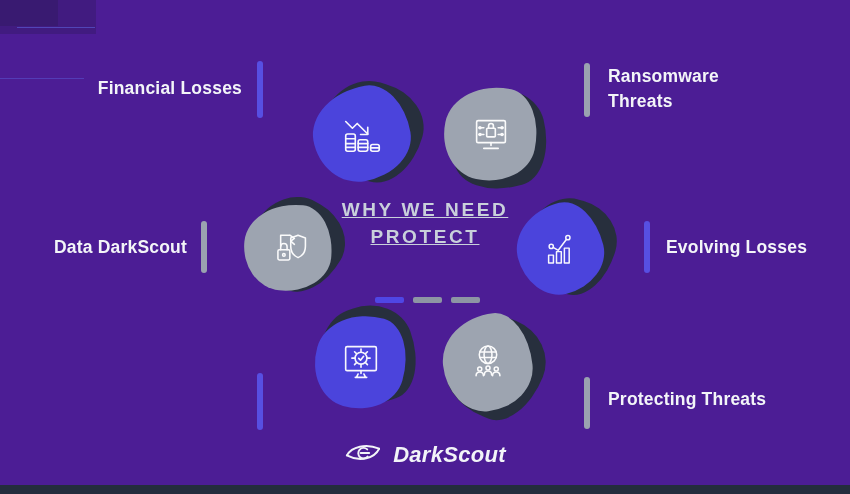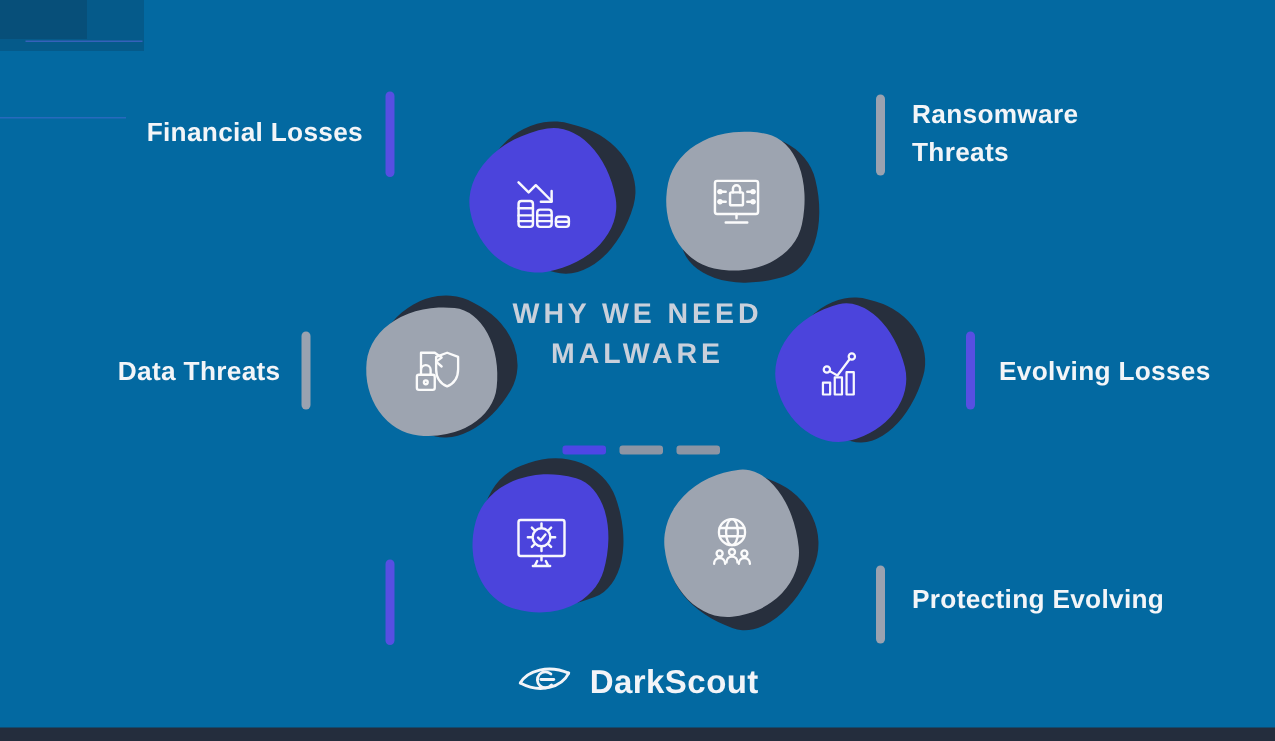--- a/index.html
+++ b/index.html
@@ -1,18 +1,18 @@
 <!DOCTYPE html>
 <html><head>
 <meta charset="utf-8">
 <style>
   html,body{margin:0;padding:0;background:#1f2631;}
   .canvas{
     position:relative;width:850px;height:494px;overflow:hidden;
-    background:#0369a1;
+    background:#4c1d95;
     font-family:"Liberation Sans", sans-serif;
   }
   
   .decor-rect-a{position:absolute;left:0;top:0;width:96px;height:34px;background:rgba(18,24,36,.18);}
   .decor-rect-b{position:absolute;left:0;top:0;width:58px;height:26px;background:rgba(18,24,36,.16);}
   .decor-line-a{position:absolute;left:17px;top:27px;width:78px;height:1px;background:rgba(94,104,228,.55);}
   .decor-line-b{position:absolute;left:0;top:78px;width:84px;height:1px;background:rgba(94,104,228,.42);}
   
   .label{
     position:absolute;color:#f3f5f8;font-weight:700;font-size:17.5px;line-height:25px;
@@ -64,50 +64,50 @@
   #blob-device .blob-shadow{transform:translate(8px,-6px) rotate(-20deg);}
   #blob-privacy{left:443px;top:314px;width:89px;height:97px;}
   #blob-privacy .blob-shape{transform:rotate(-6deg);}
   #blob-privacy .blob-shadow{transform:translate(9px,5px) rotate(22deg);}
   .blob svg{stroke:#fff;fill:none;stroke-width:1.7;stroke-linecap:round;stroke-linejoin:round;opacity:.96;}
   
   .heading{
     position:absolute;left:330px;top:196px;width:190px;text-align:center;
     color:#c9d0db;font-weight:800;font-size:19px;letter-spacing:2.6px;line-height:27px;
   }
-  .heading div{white-space:nowrap;}
+  .heading div{white-space:nowrap;text-decoration:underline;}
   .dashes{position:absolute;left:375px;top:297px;display:flex;gap:9px;}
   .dash{width:29px;height:6px;border-radius:2px;}
   .dash.active{background:#4f46e5;}
   .dash.idle{background:#8d95a4;}
   
   .logo{
     position:absolute;left:0;right:0;top:438px;height:34px;
-    display:flex;align-items:center;justify-content:center;gap:11px;
+    display:flex;align-items:center;justify-content:center;gap:11px;font-style:italic;
   }
   .logo svg{stroke:#f2f4f8;fill:none;stroke-width:2;stroke-linecap:round;}
   .logo-text{color:#f2f4f8;font-size:22px;font-weight:600;letter-spacing:.3px;}
   
   .footer-strip{position:absolute;left:0;bottom:0;width:100%;height:9px;background:#242d3d;}
 </style>
 </head>
 <body>
 
 <div class="canvas">
 
   <div class="decor-rect-a"></div>
   <div class="decor-rect-b"></div>
   <div class="decor-line-a"></div>
   <div class="decor-line-b"></div>
 
   <div class="label right-align" id="label-financial">Financial Losses</div>
   <div class="label" id="label-ransomware">Ransomware Threats</div>
-  <div class="label right-align" id="label-databreach">Data Threats</div>
+  <div class="label right-align" id="label-databreach">Data DarkScout</div>
   <div class="label" id="label-evolving">Evolving Losses</div>
-  <div class="label" id="label-privacy">Protecting Evolving</div>
+  <div class="label" id="label-privacy">Protecting Threats</div>
 
   <div class="vbar purple" id="bar-financial"></div>
   <div class="vbar gray" id="bar-ransomware"></div>
   <div class="vbar gray" id="bar-databreach"></div>
   <div class="vbar purple" id="bar-evolving"></div>
   <div class="vbar purple" id="bar-device"></div>
   <div class="vbar gray" id="bar-privacy"></div>
 
   <div class="blob purple" id="blob-financial">
     <div class="blob-shadow"></div>
@@ -200,21 +200,21 @@
         <circle cx="33" cy="30.5" r="2.2"></circle>
         <path d="M11 38c0-2.6 1.8-4.2 4-4.2s4 1.6 4 4.2"></path>
         <path d="M20 37c0-2.6 1.8-4.2 4-4.2s4 1.6 4 4.2"></path>
         <path d="M29 38c0-2.6 1.8-4.2 4-4.2s4 1.6 4 4.2"></path>
       </svg>
     </div>
   </div>
 
   <div class="heading">
     <div>WHY WE NEED</div>
-    <div>MALWARE</div>
+    <div>PROTECT</div>
   </div>
 
   <div class="dashes">
     <div class="dash active"></div>
     <div class="dash idle"></div>
     <div class="dash idle"></div>
   </div>
 
   <div class="logo">
     <span>

